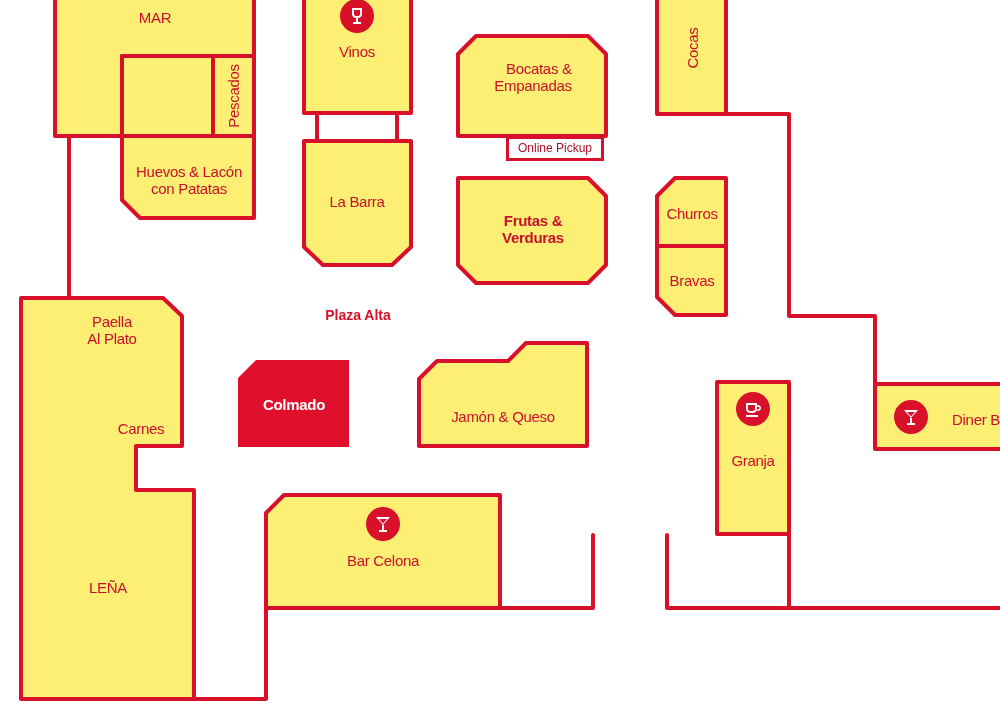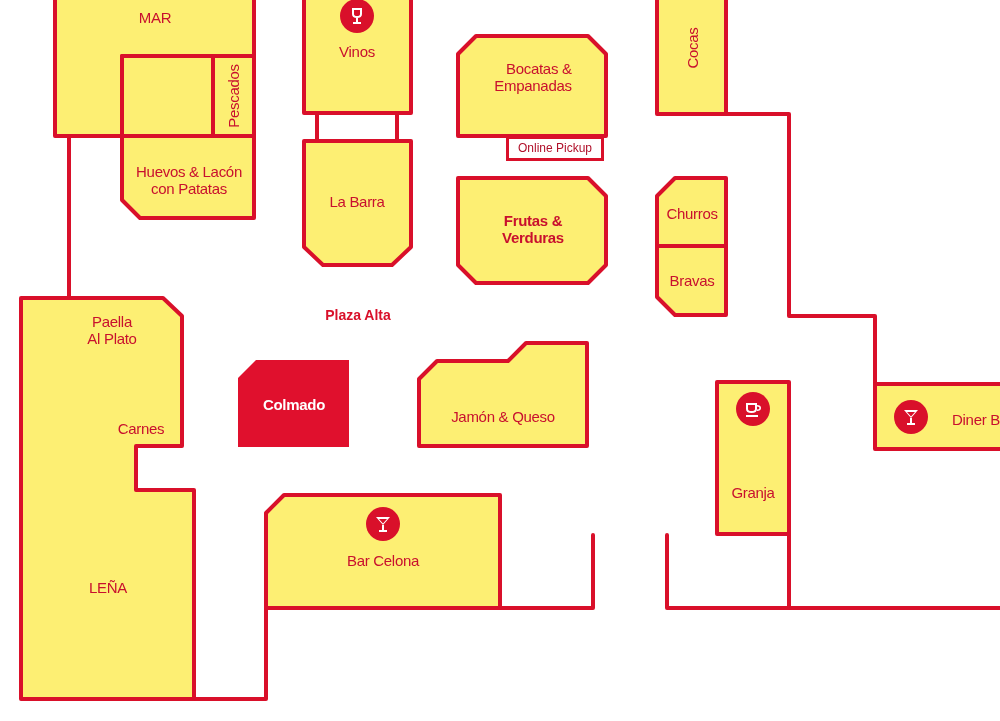--- a/index.html
+++ b/index.html
@@ -101,21 +101,21 @@
 </div>
 <div class="lbl" style="left:383px;top:560px;">Bar Celona</div>
 
 <div class="icon" style="left:753px;top:409px;">
   <svg viewBox="0 0 22 22">
       <path d="M4 5 H15 V11 Q15 15 9.5 15 Q4 15 4 11 Z M6 7 V11 Q6 13 9.5 13 Q13 13 13 11 V7 Z" fill="#fff" fill-rule="evenodd"></path>
       <path d="M15 7 Q19 7 19 10 Q19 13 15 13 V11.5 Q17.5 11.5 17.5 10 Q17.5 8.5 15 8.5 Z" fill="#fff"></path>
       <rect x="4" y="17" width="12" height="2" fill="#fff"></rect>
     </svg>
 </div>
-<div class="lbl" style="left:753px;top:460px;margin-top:32px;">Granja</div>
+<div class="lbl" style="left:753px;top:460px;">Granja</div>
 
 <div class="icon" style="left:911px;top:417px;">
   <svg viewBox="0 0 22 22">
       <path d="M4 4 H18 L11 12 Z M7 6 L11 10.5 L15 6 Z" fill="#fff" fill-rule="evenodd"></path>
       <rect x="10" y="12" width="2" height="5" fill="#fff"></rect>
       <rect x="7" y="17" width="8" height="2" fill="#fff"></rect>
     </svg>
 </div>
 <div class="lbl" style="left:976px;top:419px;">Diner B</div>
 

